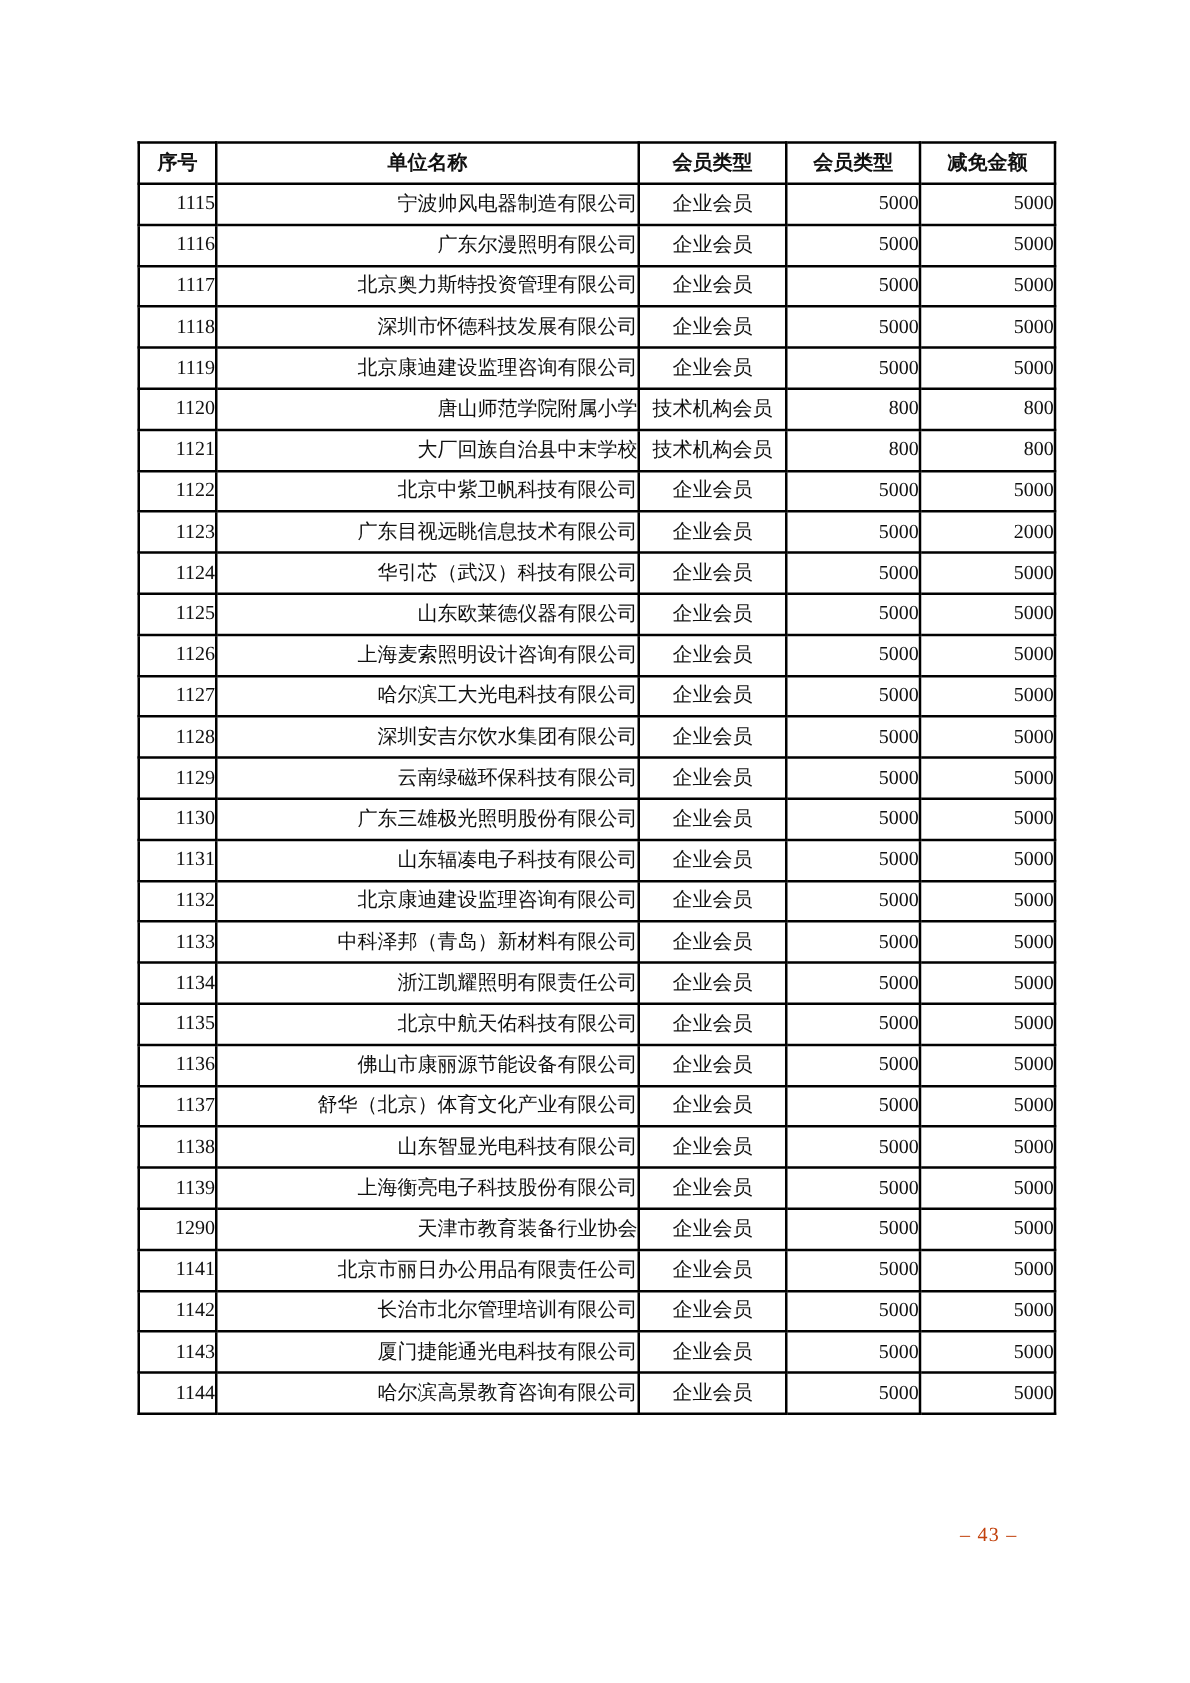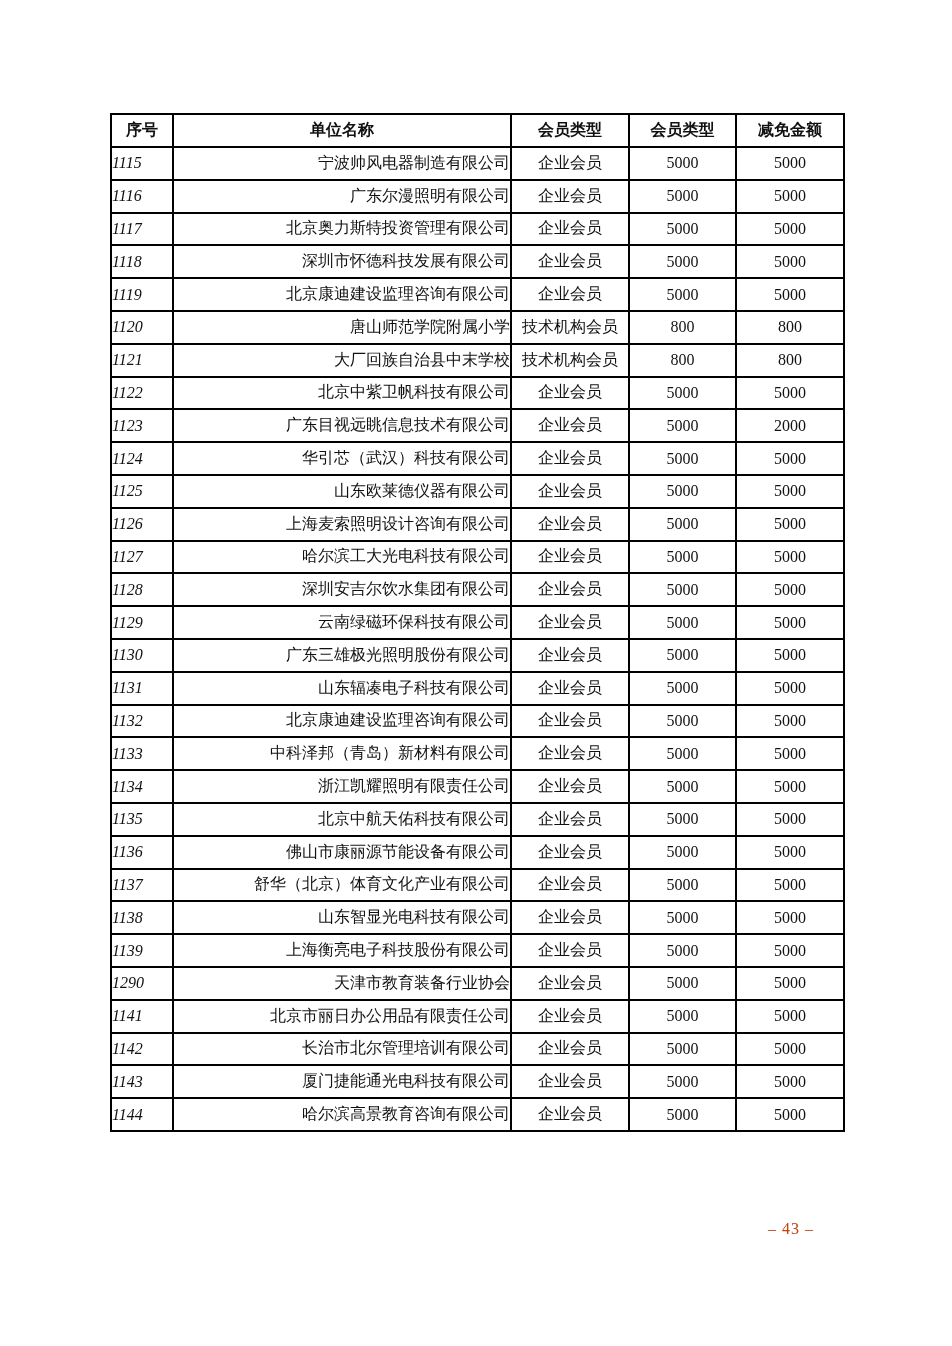--- a/index.html
+++ b/index.html
@@ -36,24 +36,24 @@
     overflow: hidden;
     white-space: nowrap;
   }
   table.fee-table thead tr { height: 33px; }
   table.fee-table tbody tr { height: 32.8px; }
   table.fee-table th {
     font-weight: bold;
     text-align: center;
     font-size: 16px;
   }
-  td.c-index    { text-align: left; font-size: 15px; font-style: italic; }
+  td.c-index    { text-align: right; font-size: 15px; }
   td.c-name     { text-align: right; padding-left: 13px; }
   td.c-type     { text-align: center; }
-  td.c-amount   { text-align: center; font-size: 15px; }
+  td.c-amount   { text-align: right; font-size: 15px; }
   .page-number {
     position: absolute;
     left: 768px;
     top: 1220px;
     font-size: 16px;
     color: #c2410c;
     letter-spacing: 1px;
     font-family: "Liberation Serif", "DejaVu Serif", serif;
   }
 </style>

